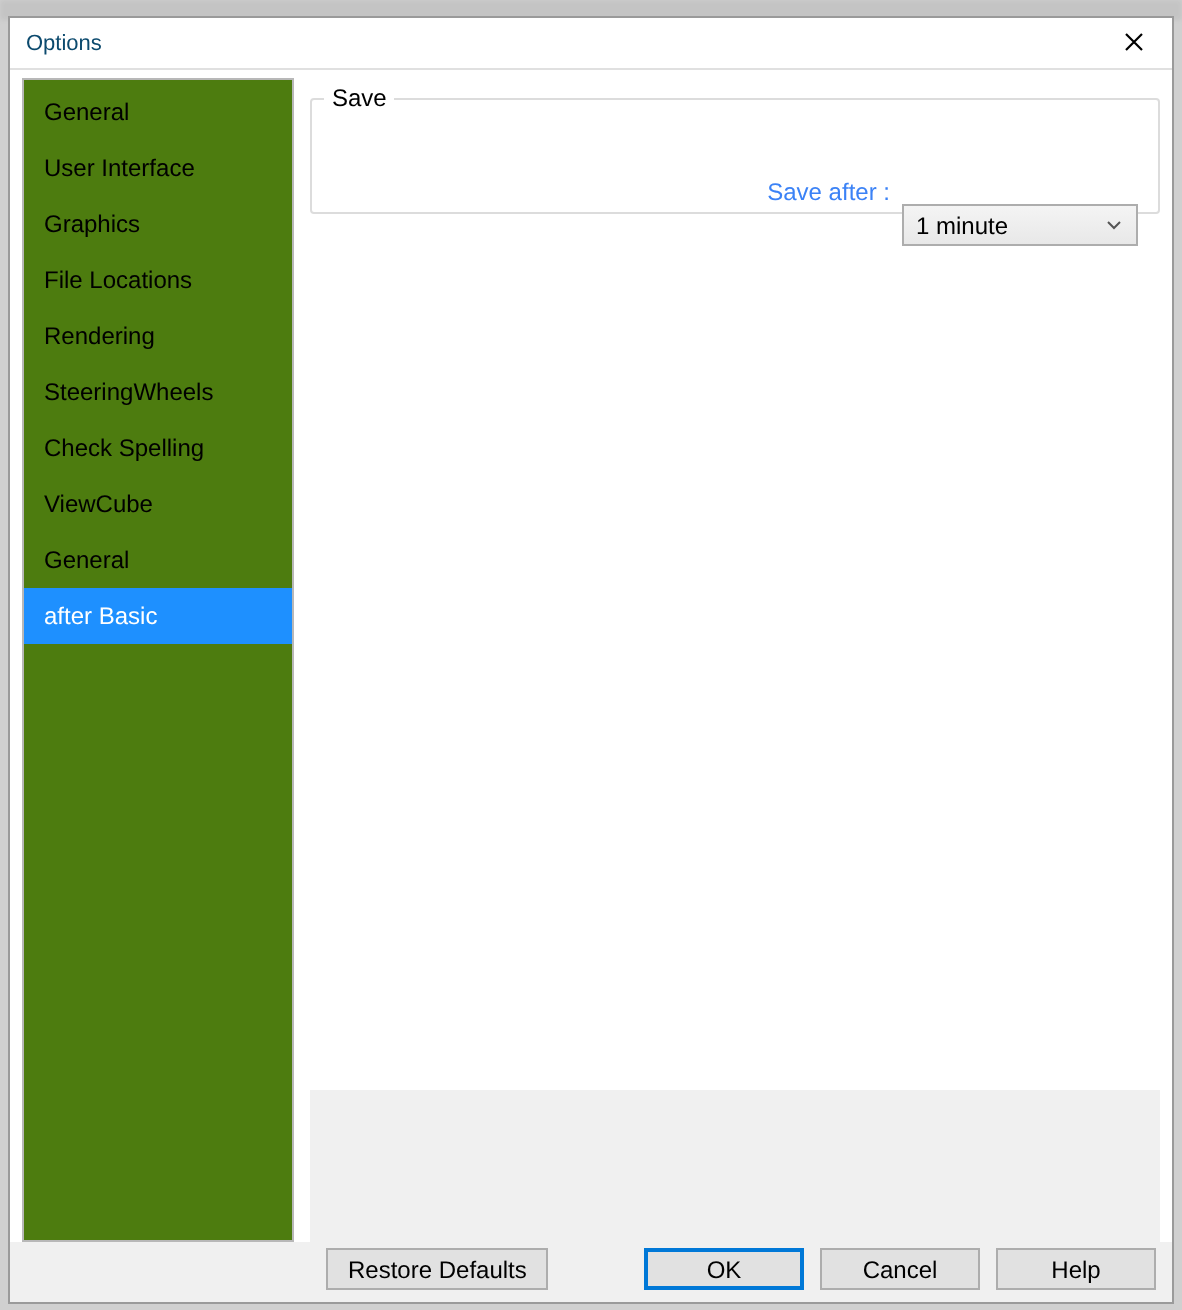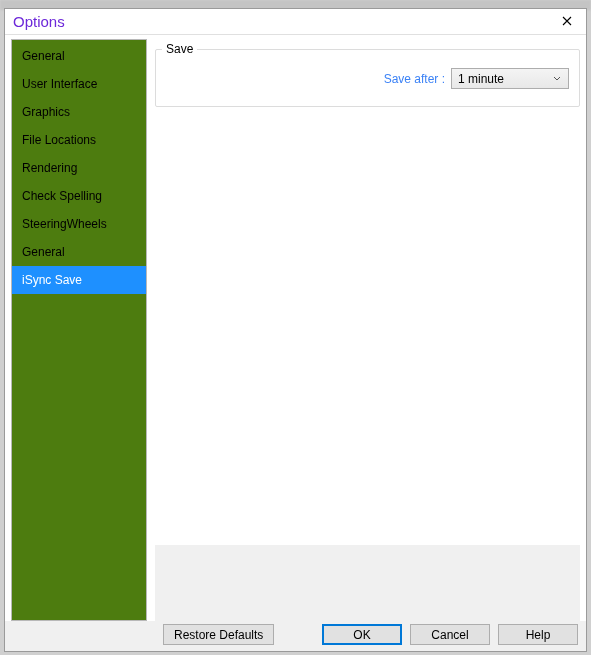--- a/index.html
+++ b/index.html
@@ -34,22 +34,22 @@
   }
   .titlebar {
     height: 26px;
     display: flex;
     align-items: center;
     padding: 0 6px 0 8px;
     border-bottom: 1px solid #e0e0e0;
   }
   .titlebar-title {
     flex: 1;
-    font-size: 15px;
-    color: #6d28d9;
+    font-size: 11px;
+    color: #0c4a6e;
   }
   .close-btn {
     width: 26px;
     height: 20px;
     display: flex;
     align-items: center;
     justify-content: center;
     cursor: default;
   }
   .close-btn svg { width: 10px; height: 10px; }
@@ -117,20 +117,21 @@
     height: 21px;
     border: 1px solid #adadad;
     background: linear-gradient(#f4f4f4, #e8e8e8);
     display: flex;
     align-items: center;
     padding: 0 4px 0 6px;
     font-size: 12px;
     color: #000;
     position: relative;
     cursor: default;
+    margin-top: 34px;
   }
   .dropdown-value { flex: 1; }
   .dropdown-arrow {
     width: 14px;
     display: flex;
     align-items: center;
     justify-content: center;
   }
   .dropdown-arrow svg { width: 8px; height: 6px; }
   .content-spacer { flex: 1; }
@@ -186,24 +187,25 @@
     </div>
   </div>
 
   <div class="body">
     <div class="sidebar">
       <div class="sidebar-item"><span>General</span></div>
       <div class="sidebar-item"><span>User Interface</span></div>
       <div class="sidebar-item"><span>Graphics</span></div>
       <div class="sidebar-item"><span>File Locations</span></div>
       <div class="sidebar-item"><span>Rendering</span></div>
+      <div class="sidebar-item"><span>SteeringWheels</span></div>
       <div class="sidebar-item"><span>Check Spelling</span></div>
-      <div class="sidebar-item"><span>SteeringWheels</span></div>
+      <div class="sidebar-item"><span>ViewCube</span></div>
       <div class="sidebar-item"><span>General</span></div>
-      <div class="sidebar-item selected"><span>iSync Save</span></div>
+      <div class="sidebar-item selected"><span>after Basic</span></div>
     </div>
 
     <div class="content">
       <div class="groupbox">
         <span class="groupbox-title">Save</span>
         <div class="row">
           <span class="row-label">Save after :</span>
           <div class="dropdown">
             <span class="dropdown-value">1 minute</span>
             <span class="dropdown-arrow">

